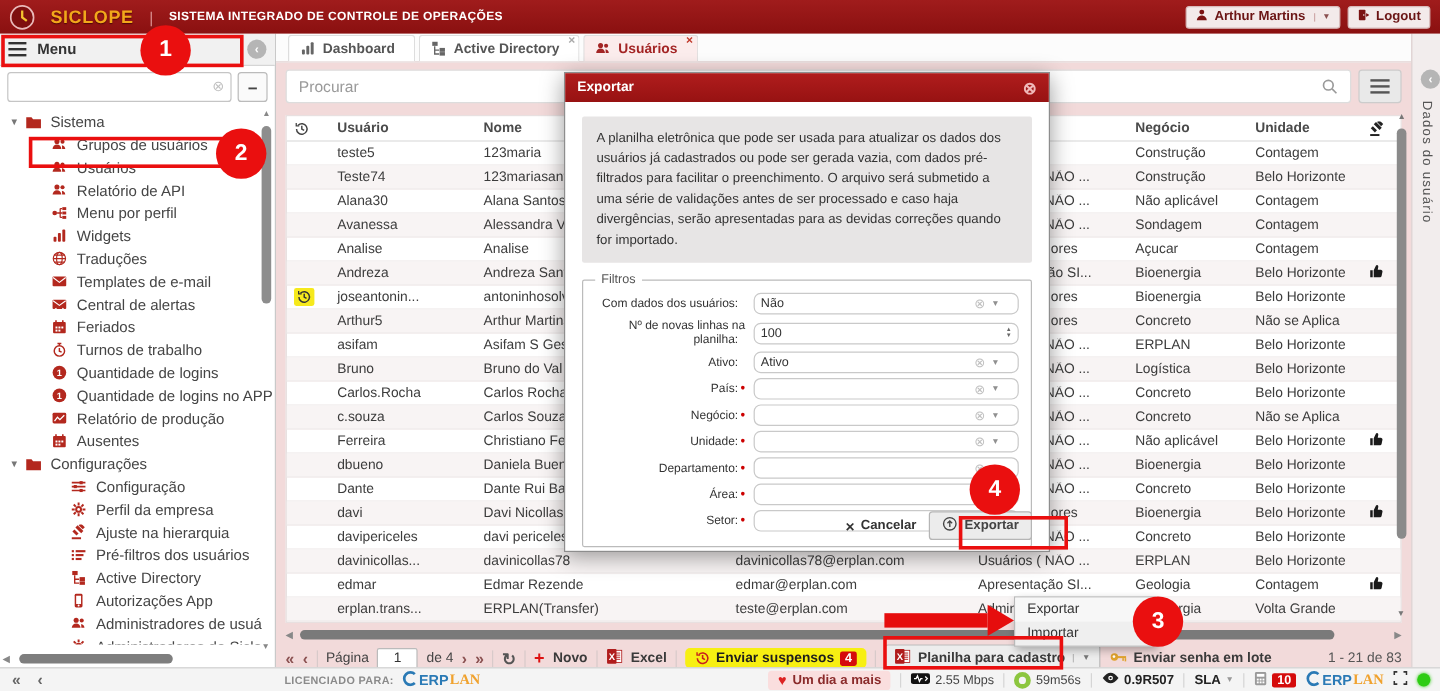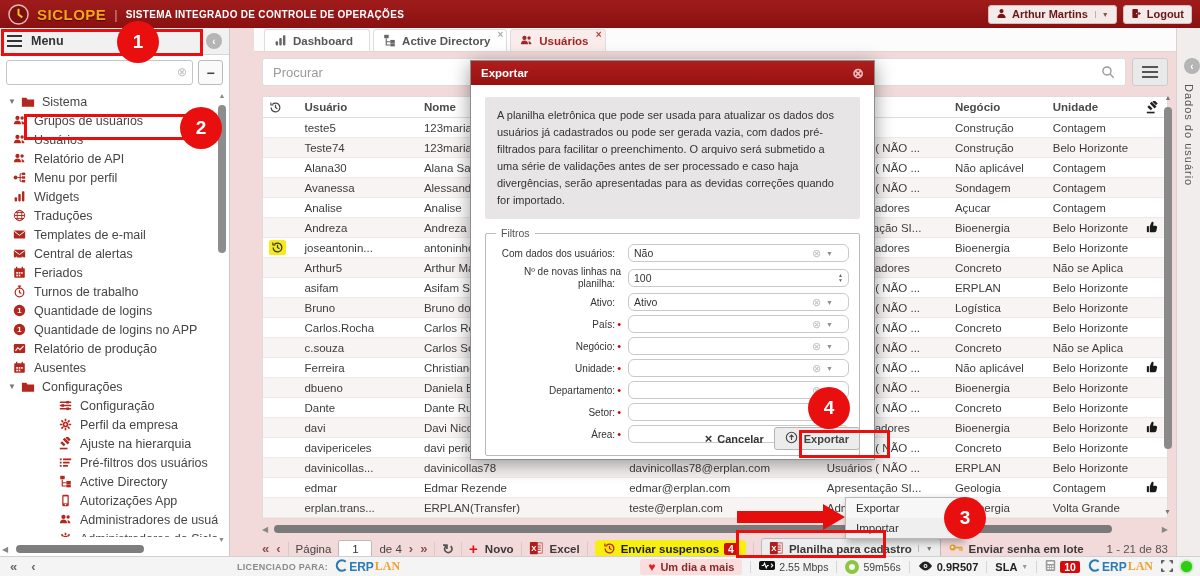--- a/index.html
+++ b/index.html
@@ -1,19 +1,19 @@
 <!DOCTYPE html>
 <html><head>
 <meta charset="utf-8">
 <style>
   * { margin:0; padding:0; box-sizing:border-box; }
   html,body { width:1200px; height:576px; overflow:hidden; font-family:"Liberation Sans", sans-serif; background:#fff; position:relative; }
 
   
-  .app-header { position:absolute; left:0; top:0; width:1200px; height:28px; background:linear-gradient(#a01c1c,#8a1010); display:flex; align-items:center; padding:0 8px; gap:8px; z-index:5; }
+  .app-header { position:absolute; left:0; top:0; width:1200px; height:28px; background:linear-gradient(#a01c1c,#8a1010); display:flex; align-items:center; padding:0 8px; gap:13px; z-index:5; }
   .logo-mark { display:flex; }
   .logo-text { color:#f2a71b; font-weight:bold; font-size:15px; letter-spacing:.5px; text-shadow:0 1px 1px #4d0606; }
   .hdr-sep { color:#d98f8f; font-size:13px; }
   .hdr-sub { color:#fff; font-weight:bold; font-size:10px; letter-spacing:.3px; }
   .hdr-right { margin-left:auto; display:flex; gap:6px; }
   .hdr-btn { background:#f3eaea; border:1px solid #d8bcbc; border-radius:3px; color:#6b1515; font-weight:bold; font-size:11px; height:19px; display:flex; align-items:center; padding:0 7px; gap:5px; }
   .hdr-btn .caret-seg { border-left:1px solid #cfaaaa; padding-left:6px; margin-left:2px; font-size:7px; color:#8a5050; }
 
   
   .sidebar { position:absolute; left:0; top:28px; width:230px; height:528px; background:#fff; border-right:1px solid #c9c9c9; z-index:4; }
@@ -24,30 +24,30 @@
   .side-title { font-weight:bold; font-size:12.5px; color:#333; margin-left:9px; }
   .round-btn { width:16px; height:16px; border-radius:50%; background:#b5b5b5; color:#fff; font-size:10px; font-weight:bold; display:flex; align-items:center; justify-content:center; margin-left:auto; }
   .side-search { padding:5px 6px 4px 6px; display:flex; gap:5px; align-items:center; }
   .inp-wrap { position:relative; flex:1; }
   .side-input { width:100%; height:25px; border:1px solid #c5c5c5; border-radius:3px; font-size:12px; padding:0 20px 0 6px; outline:none; }
   .inp-clear { position:absolute; right:6px; top:5px; color:#c0c0c0; font-size:12px; }
   .minus-btn { width:25px; height:25px; border:1px solid #bbb; background:#fafafa; border-radius:3px; font-weight:bold; color:#444; font-size:14px; display:flex; align-items:center; justify-content:center; }
   .tree { position:relative; padding-top:3px; height:448px; overflow:hidden; }
   .tree-row { height:19px; display:flex; align-items:center; font-size:12.5px; color:#454545; white-space:nowrap; }
   .tree-row .caret { font-size:8px; color:#777; margin-right:4px; width:9px; }
-  .lvl0 { padding-left:8px; } .lvl1 { } .lvl2 { padding-left:46px; }
+  .lvl0 { padding-left:8px; } .lvl1 { padding-left:30px; } .lvl2 { padding-left:46px; }
   .tree-ico { color:#b3281e; width:17px; display:inline-flex; margin-right:4px; align-items:center; }
   .side-vscroll { position:absolute; right:2px; top:64px; width:10px; height:455px; font-size:7px; color:#888; text-align:center; }
   .side-vthumb { position:absolute; top:13px; left:1px; width:8px; height:148px; background:#8d8d8d; border-radius:4px; }
   .side-varrow-down { position:absolute; top:444px; left:1px; }
   .side-hscroll { position:absolute; bottom:1px; left:2px; width:202px; height:12px; display:flex; align-items:center; font-size:8px; color:#888; }
   .side-hthumb { height:8px; width:128px; background:#7e7e7e; border-radius:4px; margin-left:8px; }
 
   
-  .main { position:absolute; left:230px; top:28px; width:946px; height:528px; background:#f2dada; z-index:3;padding-left:24px; }
+  .main { position:absolute; left:230px; top:28px; width:946px; height:528px; background:#f2dada; z-index:3; }
   .tabbar { height:24px; background:#fcfcfc; border-bottom:1px solid #e4d6d6; display:flex; align-items:flex-end; padding-left:10px; gap:3px; }
   .tab { height:22px; display:flex; align-items:center; gap:6px; padding:0 16px 0 9px; background:#fff; border:1px solid #ddd; border-bottom:none; border-radius:3px 3px 0 0; font-size:11.5px; font-weight:bold; color:#555; position:relative; }
   .tab-ico { color:#666; display:inline-flex; }
   .tab.active { background:#fbecec; color:#a32424; }
   .tab.active .tab-ico { color:#a32424; }
   .tab-close { position:absolute; top:-1px; right:3px; font-size:10px; color:#aaa; }
   .tab.active .tab-close { color:#c0392b; }
 
   .search-row { margin:6px 8px 0 8px; display:flex; gap:6px; }
   .search-input { flex:1; height:28px; background:#fff; border:1px solid #ddd; border-radius:3px; display:flex; align-items:center; padding:0 10px; color:#9a9a9a; font-size:13px; }
@@ -1346,48 +1346,48 @@
                 <span class="car">▼</span>
                 <span class="spin" style="visibility: hidden;">
                   <span>▲</span>
                   <span>▼</span>
                 </span>
               </span>
             </div>
           </div>
 
           <div class="f-row">
+            <div class="f-label"><span>Área:</span><span class="req">•</span></div>
+            <div class="f-input">
+              <span></span>
+              <span class="f-icons">
+                <span class="clr">⊗</span>
+                <span class="car">▼</span>
+                <span class="spin" style="visibility: hidden;">
+                  <span>▲</span>
+                  <span>▼</span>
+                </span>
+              </span>
+            </div>
+          </div>
+
+          <div class="f-row">
             <div class="f-label"><span>Setor:</span><span class="req">•</span></div>
             <div class="f-input">
               <span></span>
               <span class="f-icons">
                 <span class="clr">⊗</span>
                 <span class="car">▼</span>
                 <span class="spin" style="visibility: hidden;">
                   <span>▲</span>
                   <span>▼</span>
                 </span>
               </span>
             </div>
           </div>
-
-          <div class="f-row">
-            <div class="f-label"><span>Área:</span><span class="req">•</span></div>
-            <div class="f-input">
-              <span></span>
-              <span class="f-icons">
-                <span class="clr">⊗</span>
-                <span class="car">▼</span>
-                <span class="spin" style="visibility: hidden;">
-                  <span>▲</span>
-                  <span>▼</span>
-                </span>
-              </span>
-            </div>
-          </div>
         </div>
     </div>
   </div>
   <div class="modal-foot">
     <span class="btn-cancel">
       <span class="x">×</span>
       <span>Cancelar</span>
     </span>
     <span class="btn-export">
       <span><svg viewBox="0 0 16 16" width="13" height="13" fill="none" stroke="#444" stroke-width="1.4">

